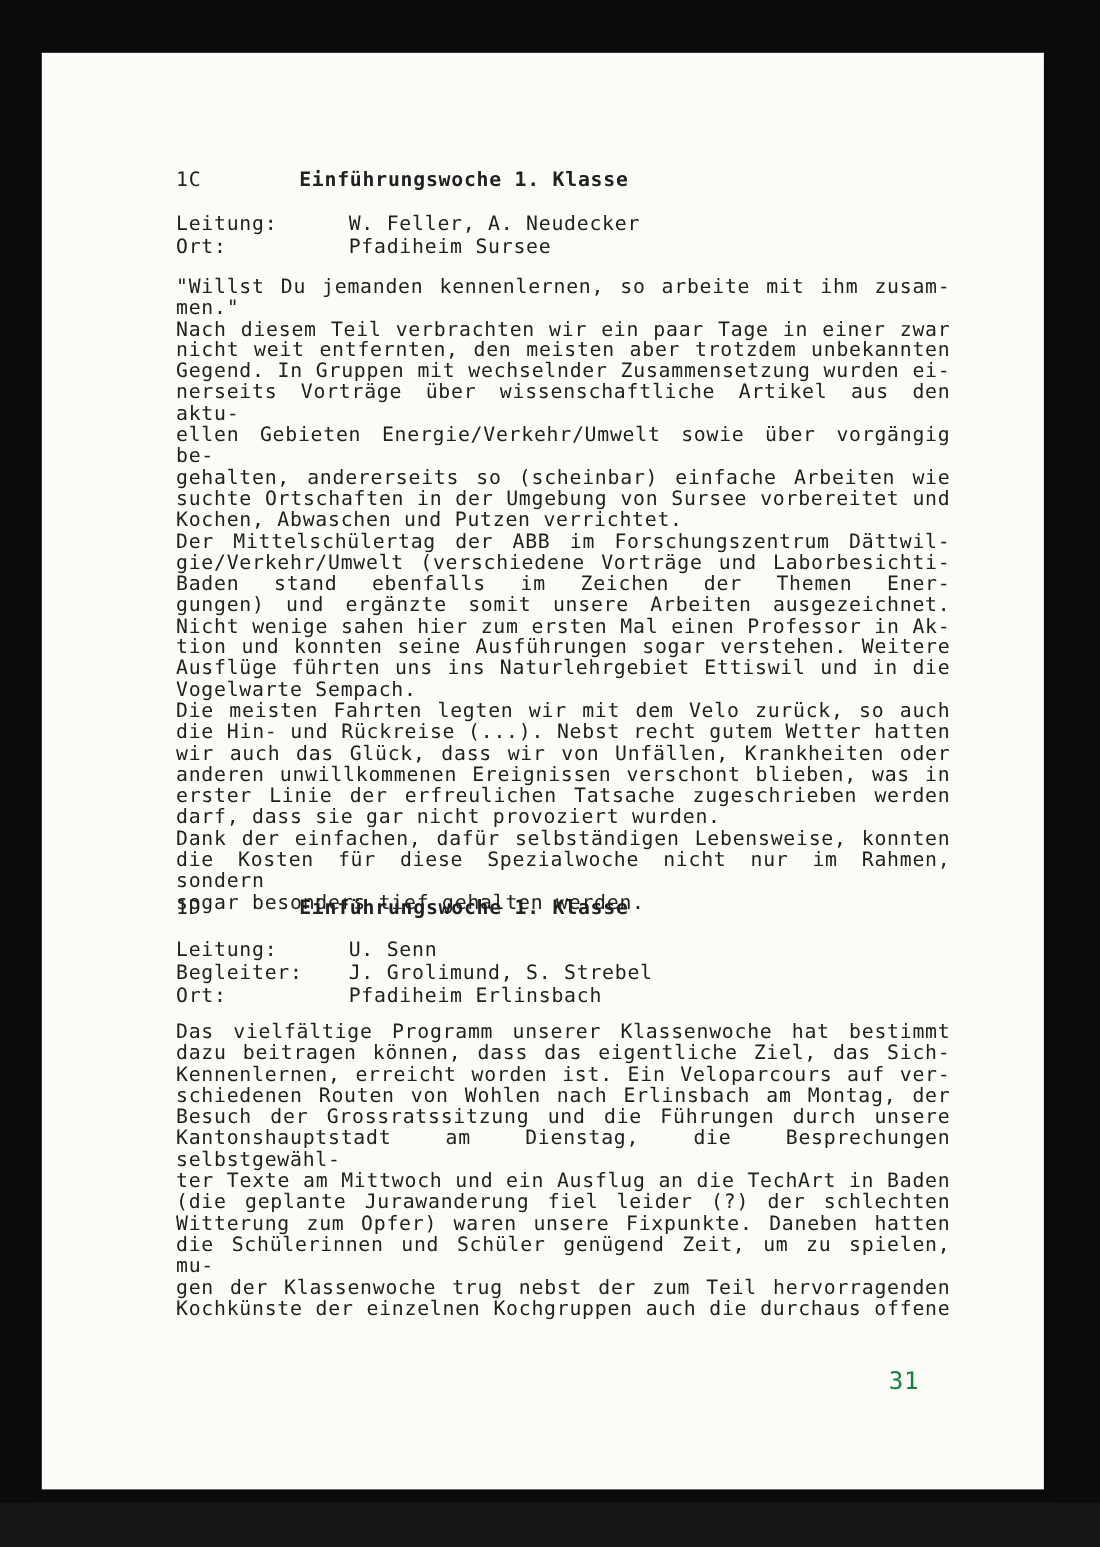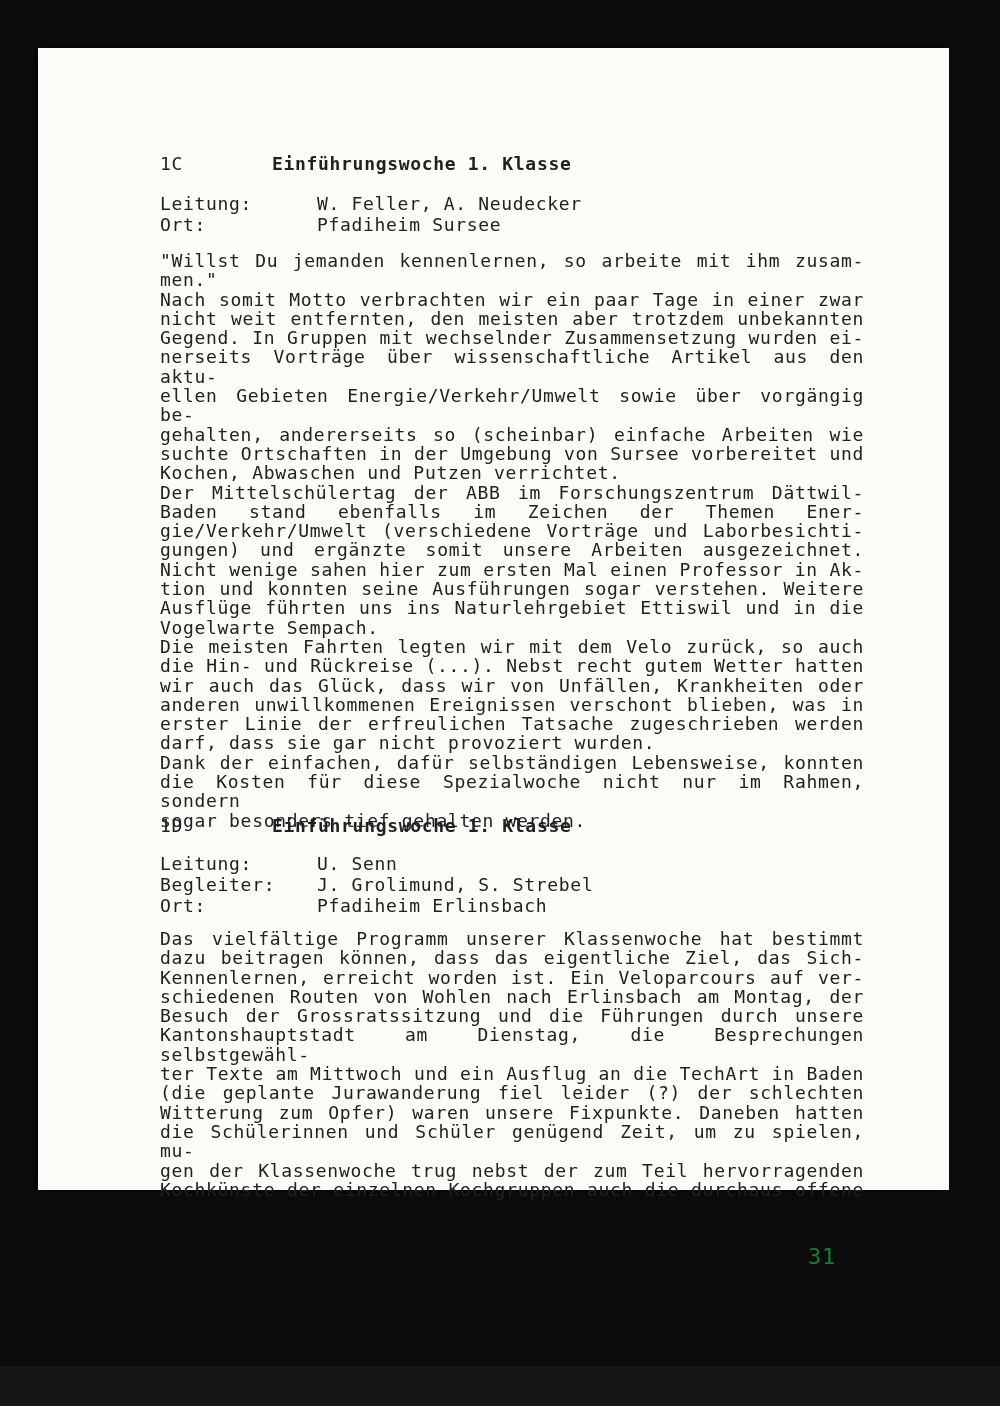--- a/index.html
+++ b/index.html
@@ -17,21 +17,21 @@
   }
   .bottom-band {
     position: absolute;
     left: 0; right: 0; bottom: 0;
     height: 40px;
     background: #181614;
   }
   .page {
     position: absolute;
     left: 38px; top: 48px;
-    width: 911px; height: 1142px;
+    width: 911px; height: 1306px;
     background: var(--paper);
     box-shadow: 0 0 10px rgba(0,0,0,0.65);
   }
   .content {
     position: absolute;
     left: 122px;
     width: 704px;
     color: var(--ink);
     font-size: 18px;
     letter-spacing: 0.68px;
@@ -92,31 +92,31 @@
       </div>
       <div class="meta-row">
         <span class="meta-label">Ort:</span>
         <span class="meta-value">Pfadiheim Sursee</span>
       </div>
     </div>
 
   <div class="content body-text" id="sec1c-body">
       <div class="line just">"Willst Du jemanden kennenlernen, so arbeite mit ihm zusam-</div>
       <div class="line">men."</div>
-      <div class="line just">Nach somit Motto verbrachten wir ein paar Tage in einer zwar</div>
+      <div class="line just">Nach diesem Teil verbrachten wir ein paar Tage in einer zwar</div>
       <div class="line just">nicht weit entfernten, den meisten aber trotzdem unbekannten</div>
       <div class="line just">Gegend. In Gruppen mit wechselnder Zusammensetzung wurden ei-</div>
       <div class="line just">nerseits Vorträge über wissenschaftliche Artikel aus den aktu-</div>
       <div class="line just">ellen Gebieten Energie/Verkehr/Umwelt sowie über vorgängig be-</div>
       <div class="line just">gehalten, andererseits so (scheinbar) einfache Arbeiten wie</div>
       <div class="line just">suchte Ortschaften in der Umgebung von Sursee vorbereitet und</div>
       <div class="line">Kochen, Abwaschen und Putzen verrichtet.</div>
       <div class="line just">Der Mittelschülertag der ABB im Forschungszentrum Dättwil-</div>
+      <div class="line just">gie/Verkehr/Umwelt (verschiedene Vorträge und Laborbesichti-</div>
       <div class="line just">Baden stand ebenfalls im Zeichen der Themen Ener-</div>
-      <div class="line just">gie/Verkehr/Umwelt (verschiedene Vorträge und Laborbesichti-</div>
       <div class="line just">gungen) und ergänzte somit unsere Arbeiten ausgezeichnet.</div>
       <div class="line just">Nicht wenige sahen hier zum ersten Mal einen Professor in Ak-</div>
       <div class="line just">tion und konnten seine Ausführungen sogar verstehen. Weitere</div>
       <div class="line just">Ausflüge führten uns ins Naturlehrgebiet Ettiswil und in die</div>
       <div class="line">Vogelwarte Sempach.</div>
       <div class="line just">Die meisten Fahrten legten wir mit dem Velo zurück, so auch</div>
       <div class="line just">die Hin- und Rückreise (...). Nebst recht gutem Wetter hatten</div>
       <div class="line just">wir auch das Glück, dass wir von Unfällen, Krankheiten oder</div>
       <div class="line just">anderen unwillkommenen Ereignissen verschont blieben, was in</div>
       <div class="line just">erster Linie der erfreulichen Tatsache zugeschrieben werden</div>

